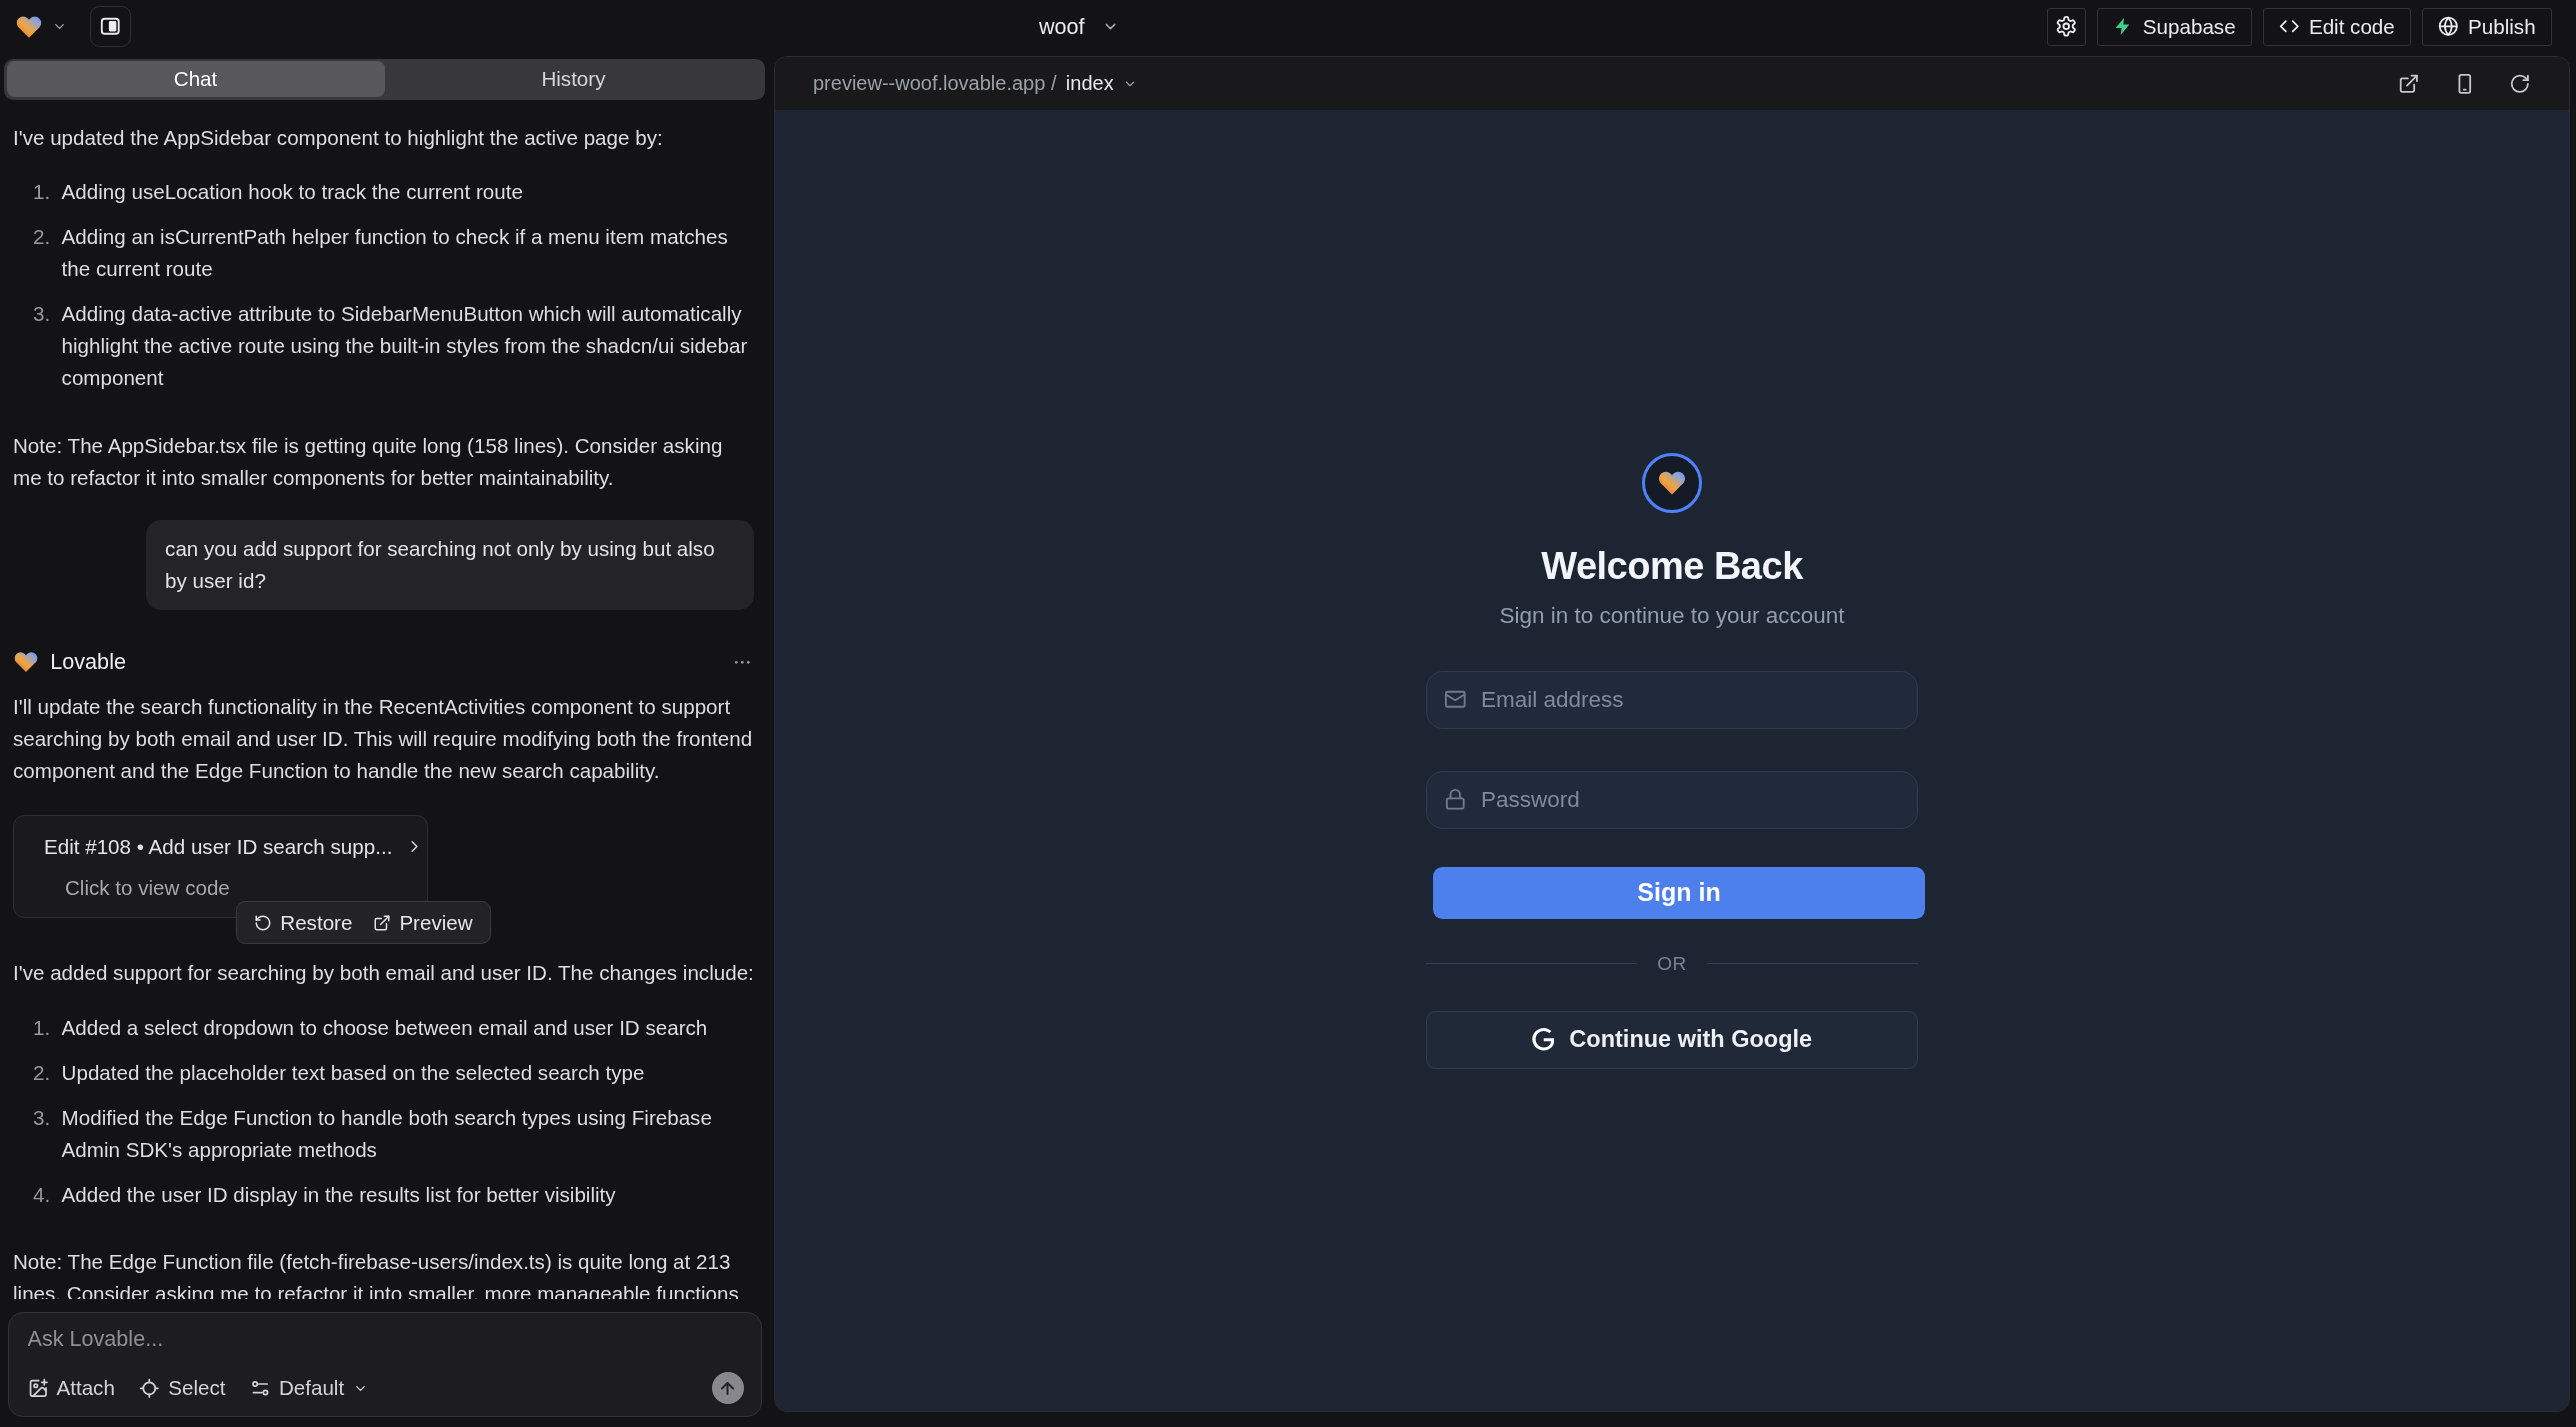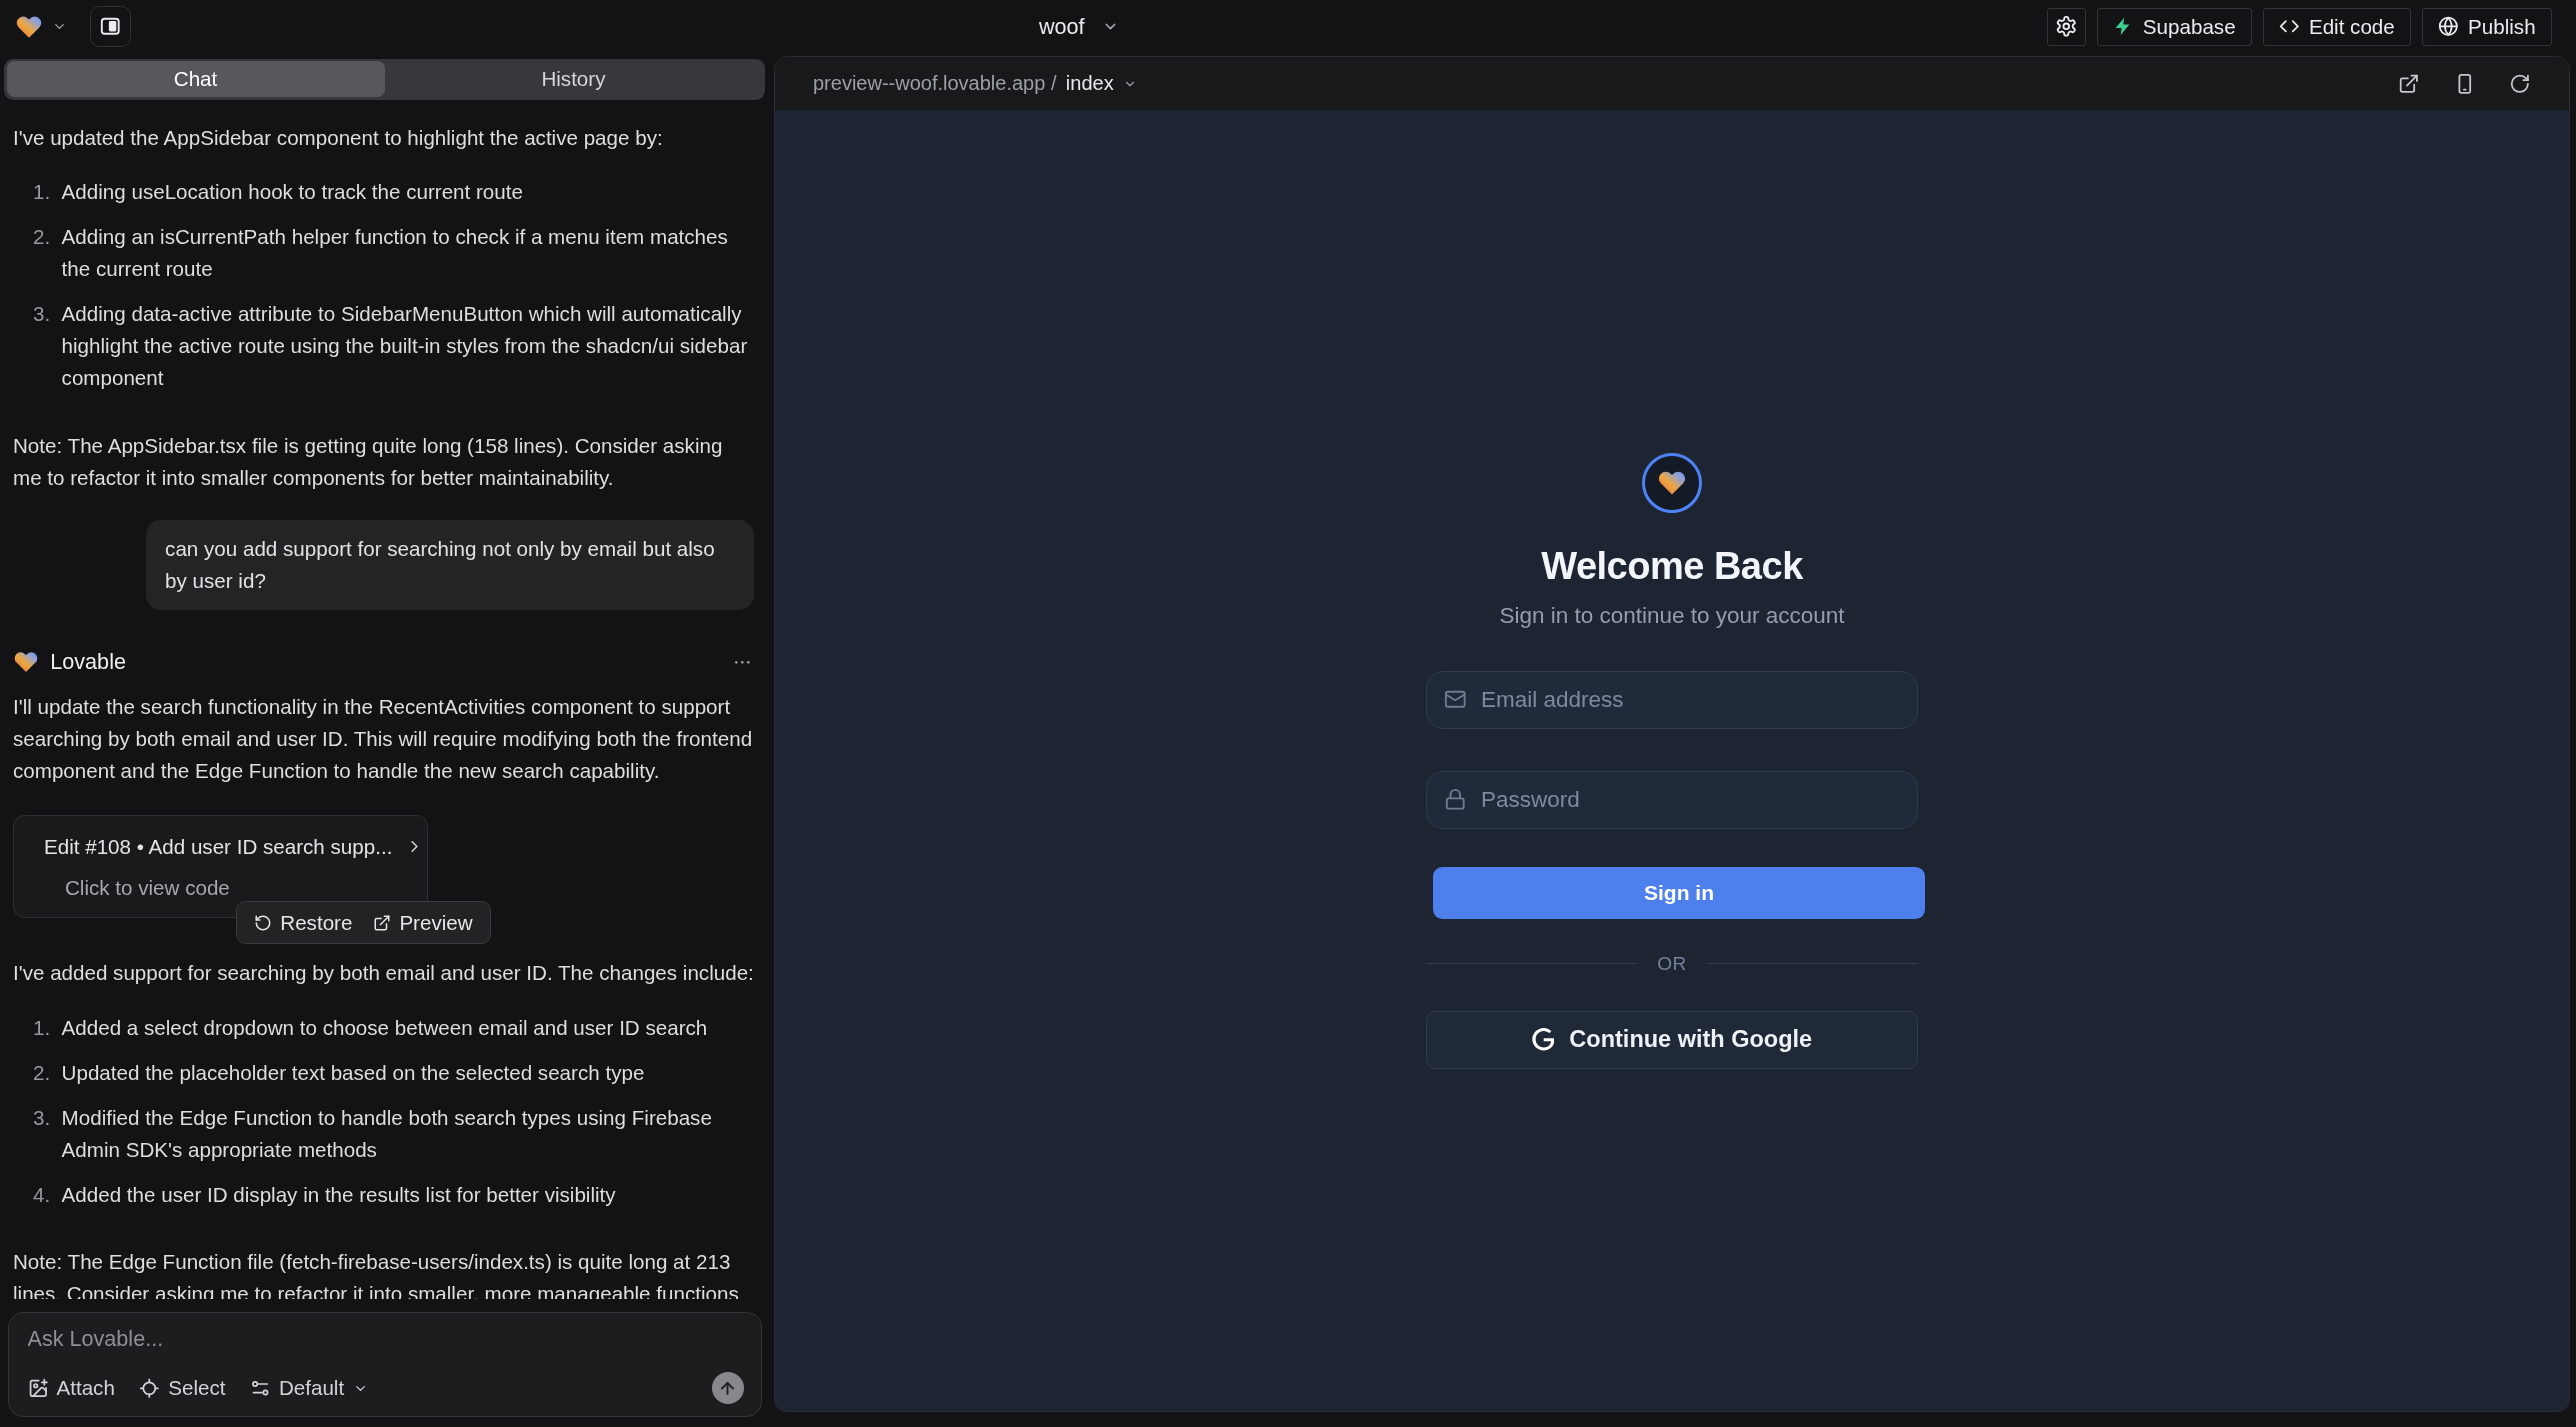--- a/index.html
+++ b/index.html
@@ -89,21 +89,21 @@
   .auth-title { margin-top:32px; font-size:38px; font-weight:700; color:#f2f5f9; letter-spacing:-0.5px; }
   .auth-subtitle { margin-top:15px; font-size:22.5px; color:#939db0; }
   .field { position:relative; width:100%; height:58px; margin-top:42px; background:#212a3a;
     border:0.9px solid #303b52; border-radius:17px; display:flex; align-items:center; }
   .field:first-of-type { margin-top:45px; }
   .field .field-icon { position:absolute; left:17px; color:#707b92; }
   .field input { width:100%; height:100%; background:transparent; border:none; outline:none;
     font-family:inherit; font-size:22.5px; color:#e8ecf4; padding:0 17px 0 54px; }
   .field input::placeholder { color:#7f8aa0; }
   .signin-btn { width:100%; height:52px; margin-top:38px; background:#4e80ed; border:none; border-radius:9.4px;
-    font-family:inherit; font-size:21px; font-weight:700; color:#ffffff; cursor:pointer;margin-left:14px; }
+    font-family:inherit; font-size:25px; font-weight:700; color:#ffffff; cursor:pointer;margin-left:14px; }
   .divider { width:100%; display:flex; align-items:center; gap:20.6px; margin-top:34px; }
   .divider .line { flex:1; height:0.9px; background:#333e54; }
   .divider .or { font-size:19px; color:#76819a; letter-spacing:0.5px; }
   .google-btn { width:100%; height:58px; margin-top:36px; background:#202938; border:0.9px solid #303c54;
     border-radius:9.4px; display:flex; align-items:center; justify-content:center; gap:15px;
     font-family:inherit; font-size:23.5px; font-weight:700; color:#eef1f6; cursor:pointer; }
 </style>
 </head>
 <body>
 
@@ -183,21 +183,21 @@
 
   <div class="chat">
     <p>I've updated the AppSidebar component to highlight the active page by:</p>
     <ol>
       <li>Adding useLocation hook to track the current route</li>
       <li>Adding an isCurrentPath helper function to check if a menu item matches the current route</li>
       <li>Adding data-active attribute to SidebarMenuButton which will automatically highlight the active route using the built-in styles from the shadcn/ui sidebar component</li>
     </ol>
     <p class="note">Note: The AppSidebar.tsx file is getting quite long (158 lines). Consider asking me to refactor it into smaller components for better maintainability.</p>
 
-    <div class="user-bubble">can you add support for searching not only by email but also by user id?</div>
+    <div class="user-bubble">can you add support for searching not only by using but also by user id?</div>
 
     <div class="msg-header">
       <svg width="26" height="26" viewBox="0 0 24 24">
         <defs>
             <linearGradient id="hg2" x1="0" y1="1" x2="1" y2="0">
           <stop offset="0" stop-color="#e4684c"></stop>
               <stop offset="0.45" stop-color="#eda63f"></stop>
           <stop offset="0.78" stop-color="#8fa2d9"></stop>
               <stop offset="1" stop-color="#6a8fe0"></stop>
         </linearGradient>

